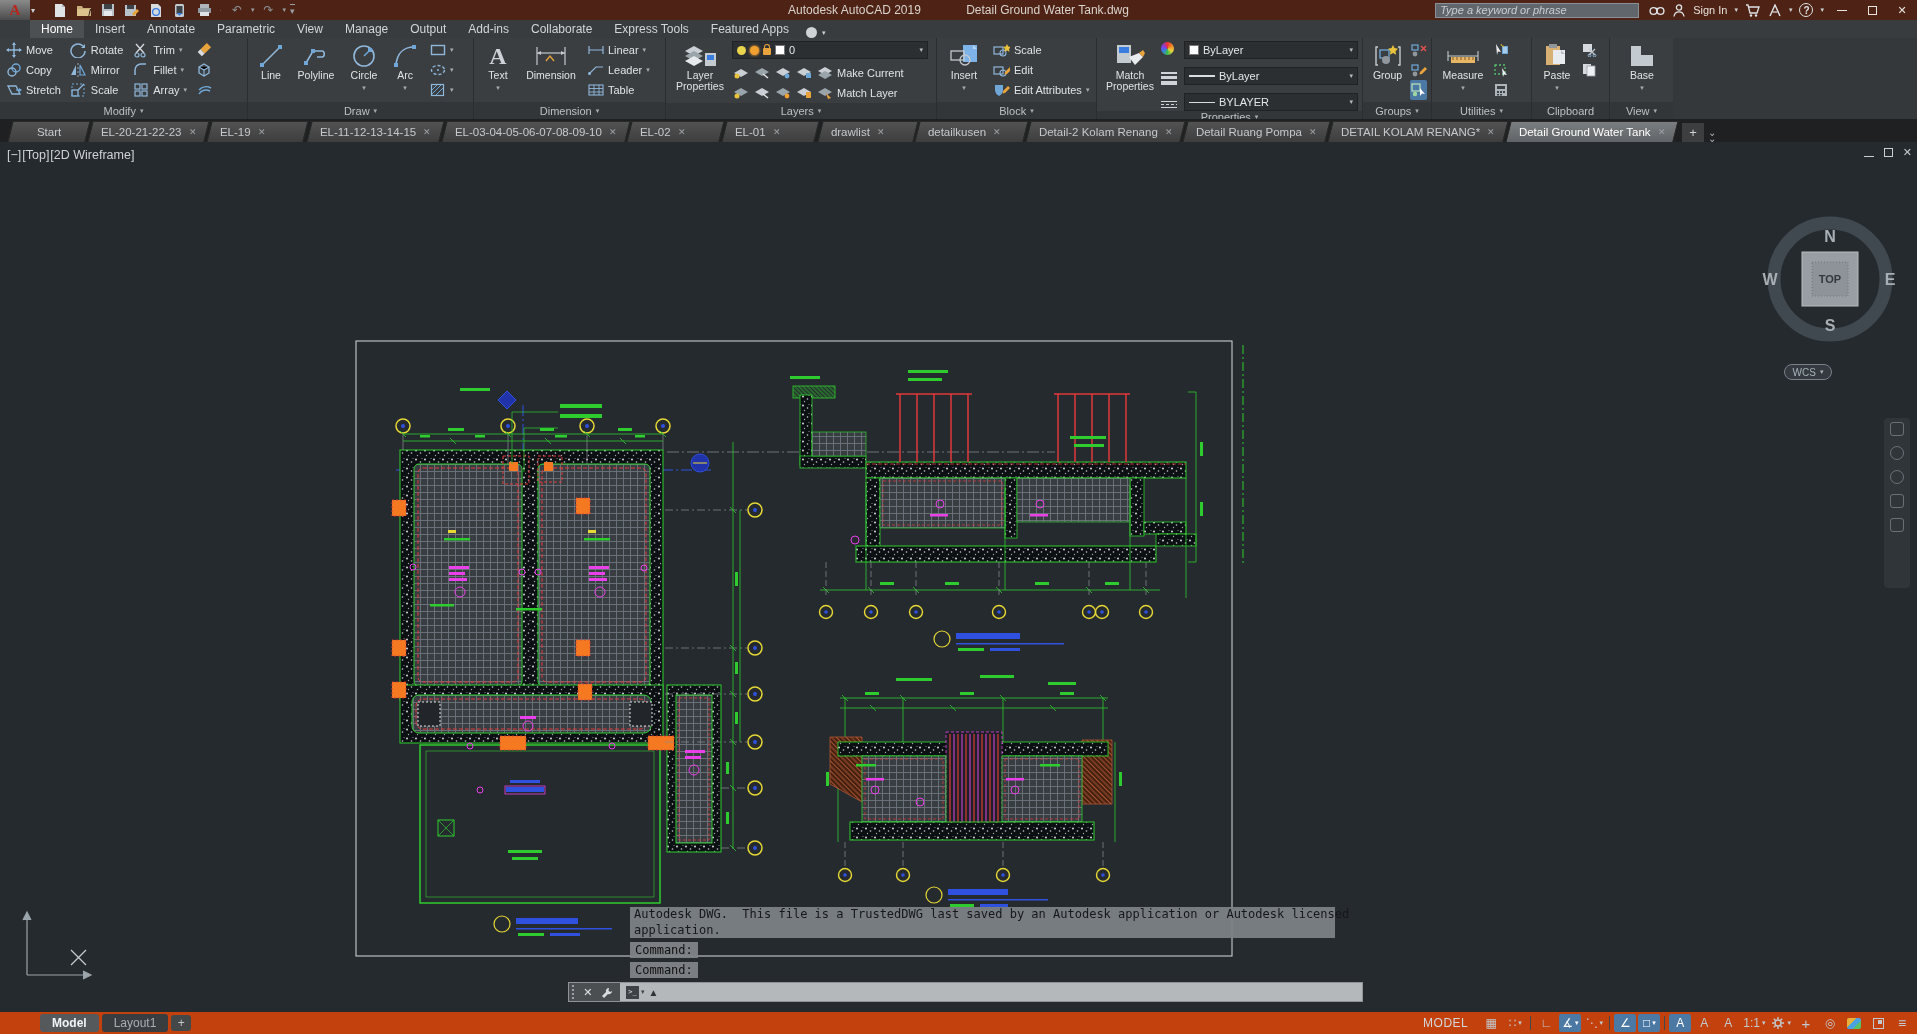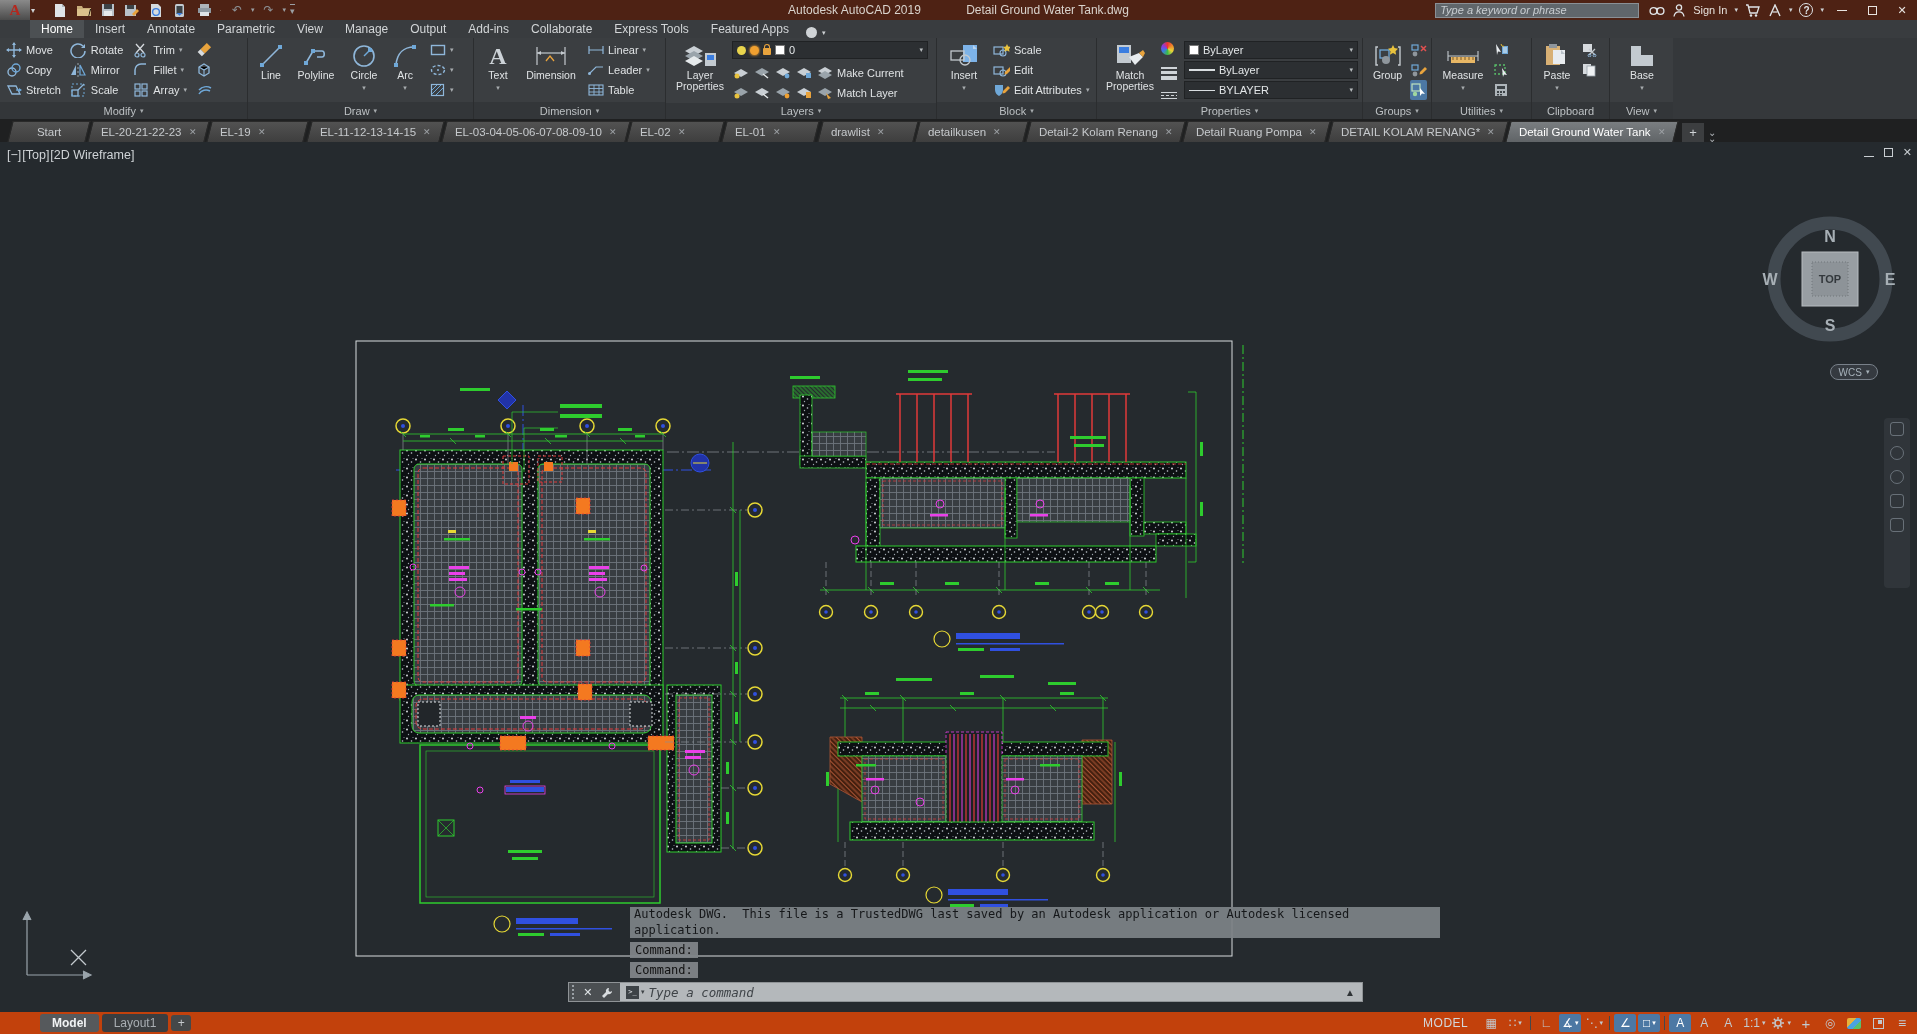--- a/index.html
+++ b/index.html
@@ -74,27 +74,27 @@
   .dtab-over{margin-left:4px;color:#aeb3b7;font-size:10px;display:flex;flex-direction:column;line-height:6px;align-items:center}
   
   .canvas{position:absolute;left:0;top:142px;width:1917px;height:870px;background:#252a2e}
   .vplabel{position:absolute;left:7px;top:6px;font-size:12.5px;color:#cfd3d6;display:flex;gap:0px}
   .vplabel span{margin-right:1px}
   .docwin-ctrl{position:absolute;right:5px;top:4px;display:flex;gap:10px;align-items:center;color:#c9ced2}
   .docwin-ctrl .box{width:9px;height:9px;border:1px solid #c9ced2}
   .docwin-ctrl .bar{width:10px;height:1px;background:#c9ced2;margin-top:7px}
   .docwin-ctrl span{font-size:11px}
   .viewcube{position:absolute;left:1760px;top:62px;width:140px;height:150px}
-  .wcs{position:absolute;left:1830px;top:222px;width:48px;height:16px;border:1px solid #788089;border-radius:8px;background:rgba(60,66,72,.7);display:flex;align-items:center;justify-content:center;gap:4px;font-size:10px;color:#a7b2ba}
+  .wcs{position:absolute;left:1784px;top:222px;width:48px;height:16px;border:1px solid #788089;border-radius:8px;background:rgba(60,66,72,.7);display:flex;align-items:center;justify-content:center;gap:4px;font-size:10px;color:#a7b2ba}
   .wcs .wc-caret{font-size:7px}
   .navbar{position:absolute;left:1884px;top:276px;width:26px;height:170px;background:rgba(150,160,170,.10);border-radius:4px;display:flex;flex-direction:column;align-items:center;padding-top:4px;gap:10px}
   .navbar .nb{width:14px;height:14px;border:1.5px solid rgba(160,172,182,.5);border-radius:3px}
   .navbar .nb.round{border-radius:50%}
   
-  .cmd-history{position:absolute;left:630px;top:765px;width:810px;background:rgba(125,130,134,.93);font-family:"DejaVu Sans Mono",monospace;font-size:12px;line-height:15.5px;color:#16181a;padding:0 4px;white-space:pre}
+  .cmd-history{position:absolute;left:630px;top:765px;width:705px;background:rgba(125,130,134,.93);font-family:"DejaVu Sans Mono",monospace;font-size:12px;line-height:15.5px;color:#16181a;padding:0 4px;white-space:pre}
   .cmd-chip{position:absolute;left:630px;background:rgba(128,132,136,.95);font-family:"DejaVu Sans Mono",monospace;font-size:12px;color:#111;padding:0 5px;height:16px;line-height:16px}
   .cmd-bar{position:absolute;left:568px;top:840px;width:795px;height:20px;display:flex;align-items:center;background:#b4b8bb;border:1px solid #8f9396}
   .cmd-grip{width:7px;height:100%;background:#4b4f52;display:flex;flex-direction:column;justify-content:center;gap:2px;align-items:center}
   .cmd-grip i{width:2px;height:2px;background:#9aa0a5;display:block}
   .cmd-darkseg{width:44px;height:100%;background:#4b4f52;display:flex;align-items:center;justify-content:space-evenly;color:#d8dcdf}
   .cmd-x{font-size:11px;color:#e0e4e7}
   .cmd-promptic{width:13px;height:13px;background:#3d4246;color:#e8ebee;font-size:7px;display:flex;align-items:center;justify-content:center;margin-left:6px;font-family:"DejaVu Sans Mono",monospace}
   .cmd-pcaret{font-size:7px;color:#3d4246;margin:0 4px 0 2px}
   .cmd-bar input{flex:1;border:none;outline:none;background:transparent;font-size:12.5px;font-style:italic;color:#3f4448;font-family:"DejaVu Sans Mono",monospace}
   .cmd-up{margin-right:7px;font-size:10px;color:#2f3336}
@@ -685,21 +685,21 @@
             <i></i>
             <i></i>
             <i></i>
           </span>
         <span class="ltstack">
             <i></i>
             <i></i>
             <i></i>
           </span>
       </div>
-      <div class="rcol" style="flex:1;margin-left:4px;gap:2px;padding-top:1px">
+      <div class="rcol" style="flex:1;margin-left:4px;gap:8px;padding-top:1px">
         <div class="combo">
           <span class="swatch"></span>
           <span>ByLayer</span>
           <span class="ccaret">▾</span>
         </div>
         <div class="combo">
           <span class="lwline"></span>
           <span>ByLayer</span>
           <span class="ccaret">▾</span>
         </div>
@@ -1366,21 +1366,20 @@
         <i></i>
       </span>
     <span class="cmd-darkseg">
       <span class="cmd-x">✕</span>
       <svg width="13" height="13">
           <path d="M9 2a3 3 0 0 0-3 4L2 10l2 2 4-4a3 3 0 0 0 4-3l-2 1-1.5-1.5z" fill="#d8dcdf"></path>
         </svg>
     </span>
     <span class="cmd-promptic">&gt;_</span>
     <span class="cmd-pcaret">▾</span>
-    <input placeholder="Type a command" style="">
     <span class="cmd-up">▲</span>
   </div>
 </div>
 
 <div class="statusbar">
   <div class="ltabs">
     <span class="ltab active">Model</span>
     <span class="ltab">Layout1</span>
     <span class="ltab-plus">+</span>
   </div>

